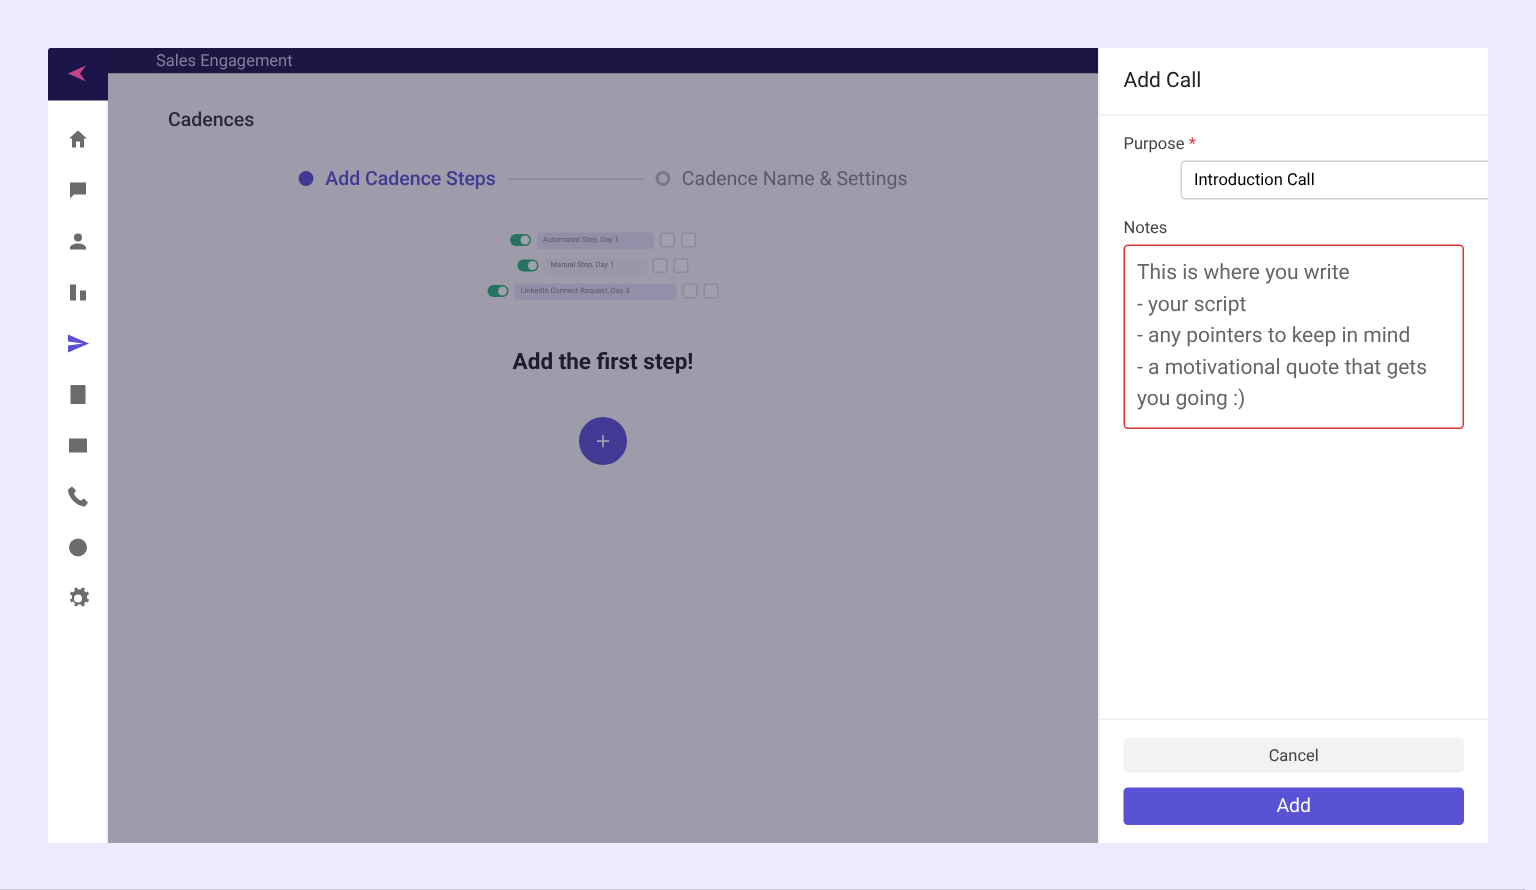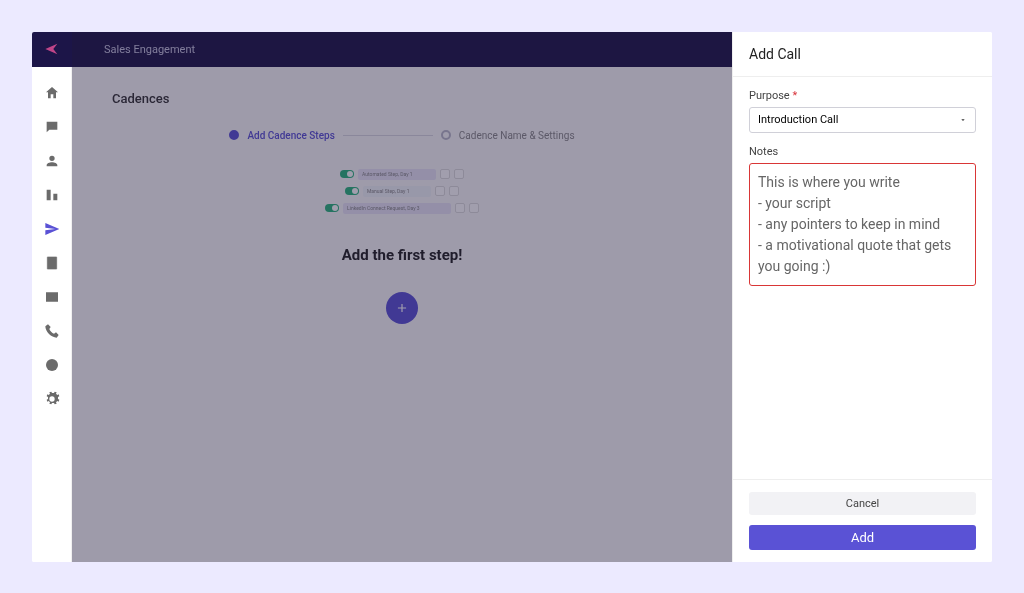--- a/index.html
+++ b/index.html
@@ -4,29 +4,29 @@
   <style>
     * { margin:0; padding:0; box-sizing:border-box; font-family:-apple-system,BlinkMacSystemFont,'Segoe UI',Roboto,sans-serif; }
     body { width:1024px; height:593px; background:#eceaff; display:flex; align-items:center; justify-content:center; overflow:hidden; }
     .app-frame { width:960px; height:530px; background:#fff; display:flex; border-radius:2px; overflow:hidden; position:relative; }
     .sidebar { width:40px; background:#fff; border-right:1px solid #f0f0f0; display:flex; flex-direction:column; align-items:center; padding-top:0; }
     .logo-cell { width:40px; height:35px; background:#1c1548; display:flex; align-items:center; justify-content:center; }
     .nav-icons { display:flex; flex-direction:column; align-items:center; gap:18px; padding-top:18px; }
     .nav-icon { width:16px; height:16px; color:#6b6b6b; display:flex; align-items:center; justify-content:center; cursor:pointer; }
     .nav-icon svg { width:16px; height:16px; }
     .main { flex:1; display:flex; flex-direction:column; position:relative; }
-    .topbar { height:35px; background:#1c1548; color:#c9c7e0; font-size:11px; display:flex; align-items:center; padding-left:32px; }
+    .topbar { height:17px; background:#1c1548; color:#c9c7e0; font-size:11px; display:flex; align-items:center; padding-left:32px; }
     .content { flex:1; padding:24px 40px; background:#fafafa; }
     .page-title { font-size:13px; font-weight:500; color:#333; margin-bottom:24px; }
     .stepper { display:flex; align-items:center; justify-content:center; gap:8px; margin-bottom:28px; }
     .step { display:flex; align-items:center; gap:8px; }
     .step-bullet { width:10px; height:10px; border-radius:50%; border:2px solid #5a52d5; }
     .step-bullet.active { background:#5a52d5; }
     .step-bullet.inactive { border-color:#b8b8c8; }
-    .step-label { font-size:10px; }
+    .step-label { font-size:13px; }
     .step-label.active { color:#5a52d5; font-weight:500; }
     .step-label.inactive { color:#888; }
     .step-line { width:90px; height:1px; background:#d8d8e0; }
     .preview-stack { display:flex; flex-direction:column; align-items:center; gap:6px; margin-bottom:32px; }
     .preview-row { display:flex; align-items:center; gap:4px; }
     .preview-toggle { width:14px; height:8px; background:#2ab57d; border-radius:4px; position:relative; }
     .preview-toggle::after { content:''; width:6px; height:6px; background:#fff; border-radius:50%; position:absolute; top:1px; right:1px; }
     .preview-bar { height:11px; border-radius:2px; display:flex; align-items:center; padding:0 4px; }
     .b1 { background:#e8e6f7; width:78px; }
     .b2 { background:#f0f4f8; width:68px; }
@@ -37,21 +37,21 @@
     .fab-wrap { display:flex; justify-content:center; }
     .fab { width:32px; height:32px; background:#5a52d5; border-radius:50%; display:flex; align-items:center; justify-content:center; cursor:pointer; }
     .fab svg { width:14px; height:14px; stroke:#fff; stroke-width:2; }
     .overlay { position:absolute; inset:0; background:rgba(30,25,60,0.42); }
     .side-panel { width:260px; background:#fff; display:flex; flex-direction:column; position:relative; z-index:2; border-left:1px solid #eee; }
     .panel-header { padding:14px 16px; border-bottom:1px solid #eee; }
     .panel-title { font-size:14px; font-weight:400; color:#222; }
     .panel-body { padding:12px 16px; flex:1; }
     .form-label { font-size:11px; color:#444; margin-bottom:5px; display:block; }
     .req { color:#d9363e; }
-    .select { width:100%; height:26px; border:1px solid #d0d0d8; border-radius:3px; font-size:11px; padding:0 8px; background:#fff; display:flex; align-items:center; justify-content:space-between; cursor:pointer; }
+    .select { width:100%; height:26px; border:1px solid #d0d0d8; border-radius:3px; font-size:11px; padding:0 8px; background:#fff; display:flex; align-items:center; justify-content:space-between; cursor:pointer;margin-left:38px; }
     .caret { width:8px; height:8px; }
     .notes-box { border:1.5px solid #d93636; border-radius:3px; padding:8px; font-size:14px; color:#666; line-height:1.5; min-height:70px; background:#fff; }
     .panel-footer { padding:12px 16px; display:flex; justify-content:flex-end; gap:10px; border-top:1px solid #eee;flex-direction:column; }
     .btn-cancel { padding:5px 12px; background:#f2f2f5; border:none; border-radius:3px; font-size:11px; color:#444; cursor:pointer; }
     .btn-add { padding:5px 32px; background:#5a52d5; border:none; border-radius:3px; font-size:13px; color:#fff; cursor:pointer; }
     .section-gap { margin-bottom:12px; }
   </style>
 </head>
 <body>
 

